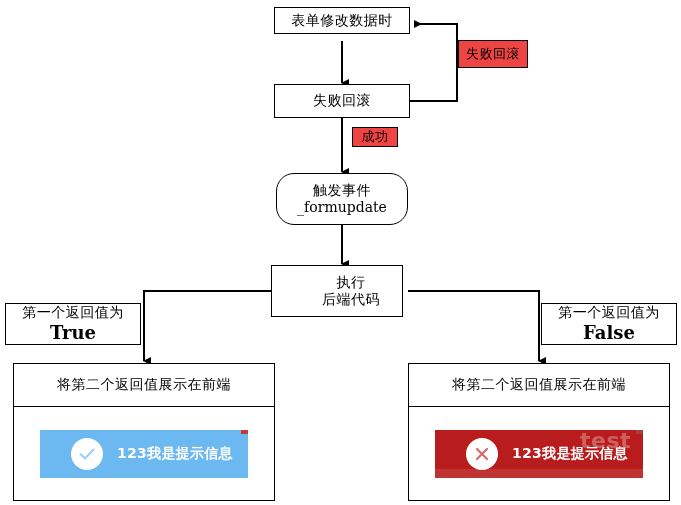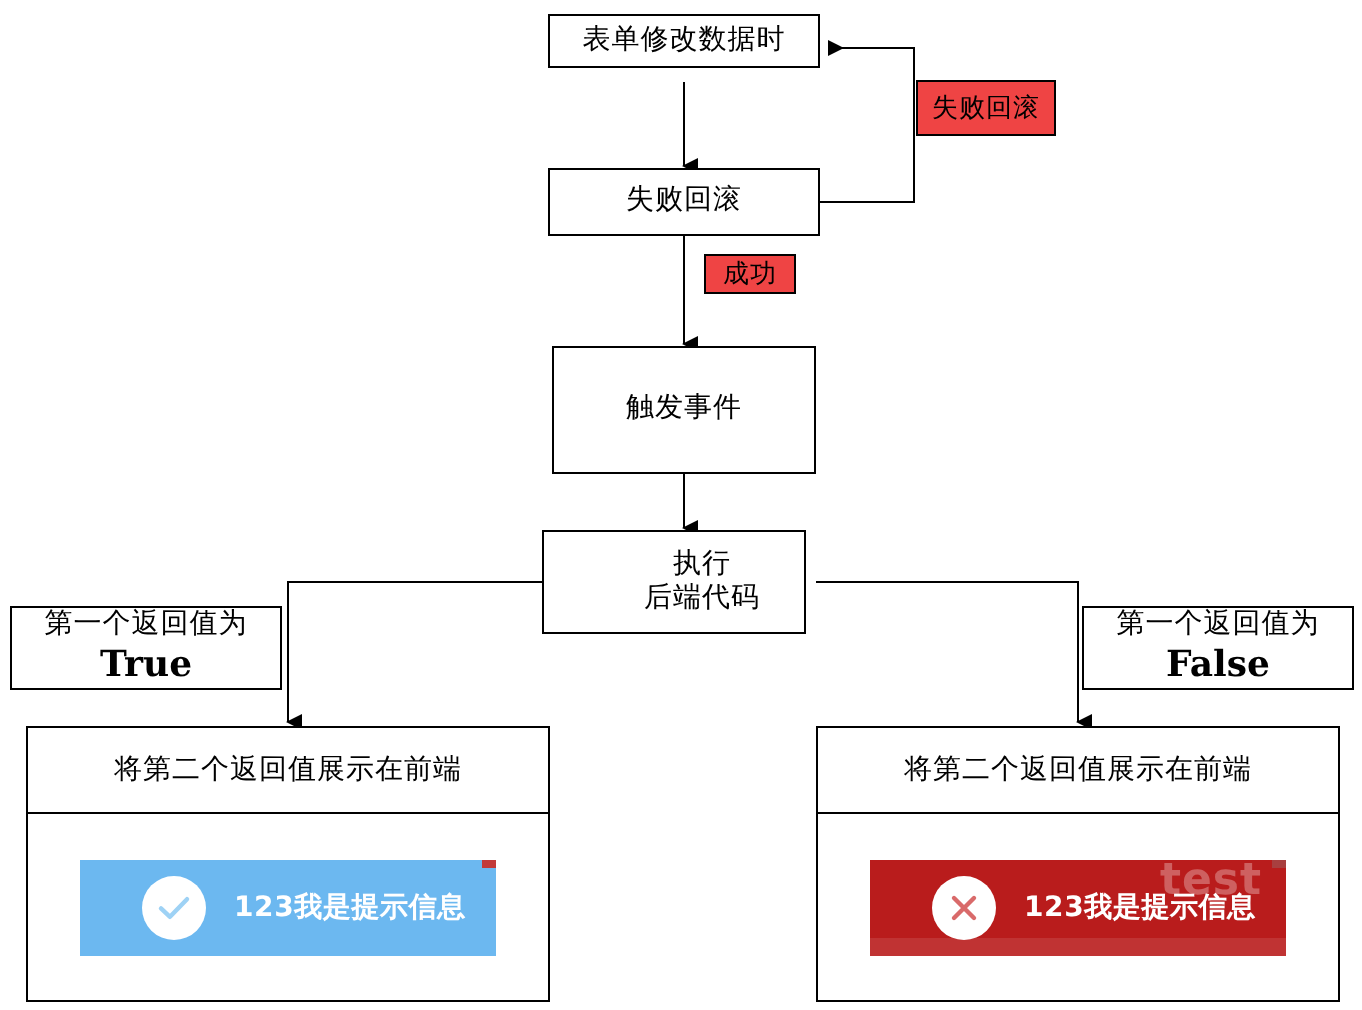--- a/index.html
+++ b/index.html
@@ -54,21 +54,21 @@
     align-items: center;
     justify-content: center;
     font-size: 13px;
     letter-spacing: 0.5px;
     z-index: 4;
   }
 
   
   #node-form-edit   { left: 274px; top: 7px;   width: 136px; height: 27px; }
   #node-modify-data { left: 274px; top: 84px;  width: 136px; height: 34px; }
-  #node-trigger     { left: 276px; top: 173px; width: 132px; height: 64px; }
+  #node-trigger     { left: 276px; top: 173px; width: 132px; height: 52px; border-radius: 18px; }
   #node-execute     { left: 271px; top: 265px; width: 132px; height: 52px; padding-left: 28px; }
 
   #tag-rollback { left: 458px; top: 40px;  width: 70px;  height: 28px; }
   #tag-success  { left: 352px; top: 127px; width: 46px;  height: 20px; }
 
   #label-true  { left: 5px;   top: 303px; width: 136px; height: 42px; }
   #label-false { left: 541px; top: 303px; width: 136px; height: 42px; }
   #label-true .ln-mono, #label-false .ln-mono { font-size: 18px; font-weight: bold; }
 
   
@@ -206,20 +206,21 @@
 <div class="node" id="node-form-edit">
   <span class="ln">表单修改数据时</span>
 </div>
 
 <div class="node" id="node-modify-data">
   <span class="ln">失败回滚</span>
 </div>
 
 <div class="node" id="node-trigger">
   <span class="ln">触发事件</span>
+  <span class="ln ln-mono">_formupdate</span>
 </div>
 
 <div class="node" id="node-execute">
   <span class="ln">执行</span>
   <span class="ln">后端代码</span>
 </div>
 
 <div class="tag" id="tag-rollback">
   <span>失败回滚</span>
 </div>

